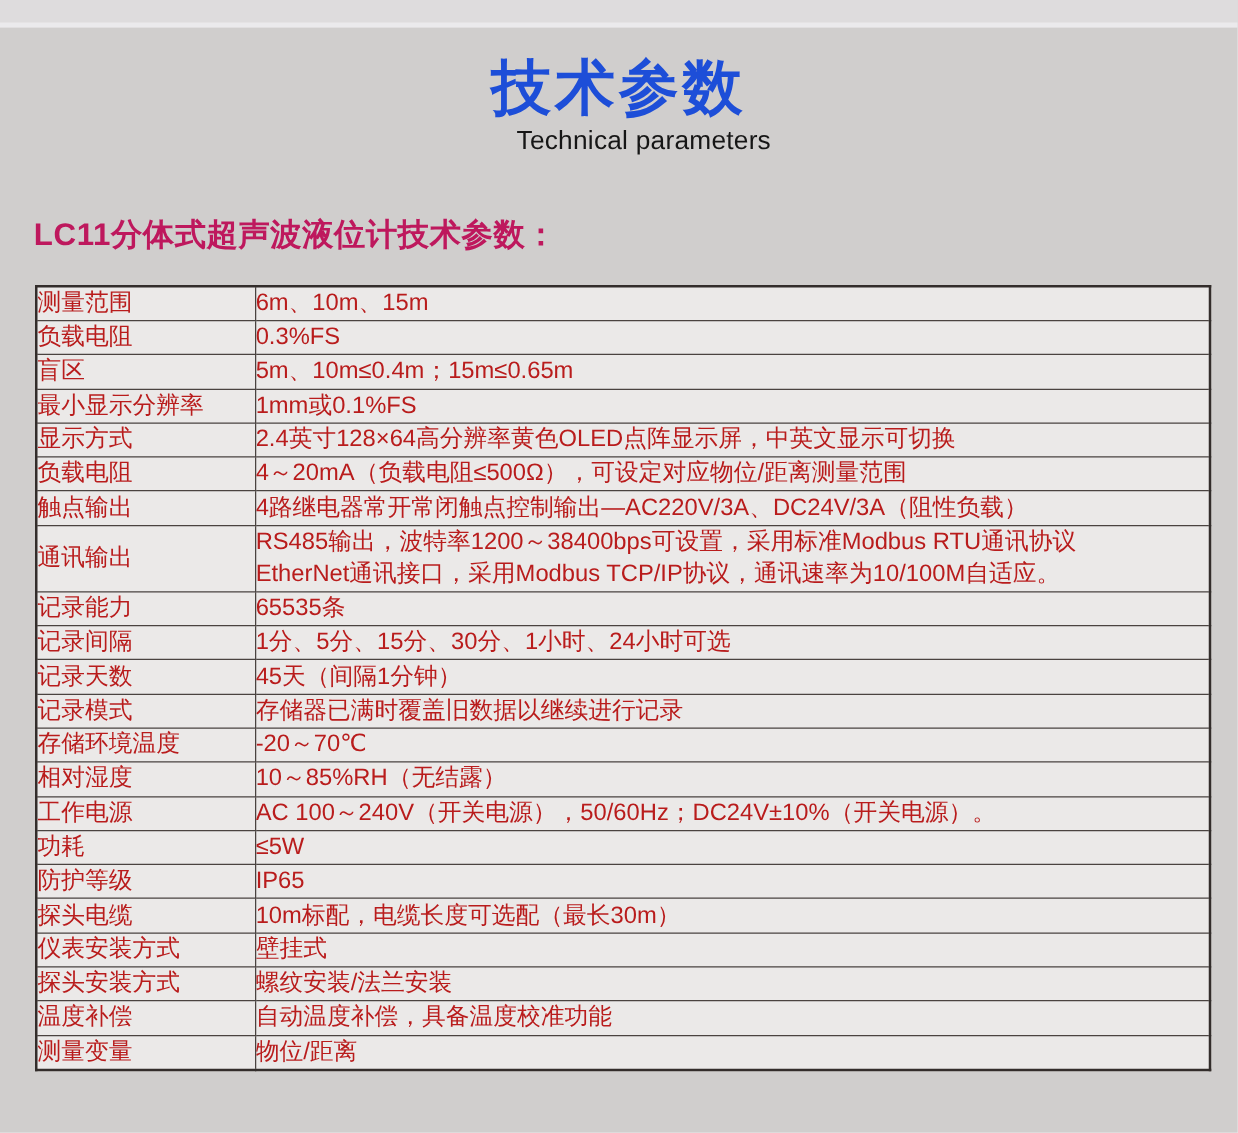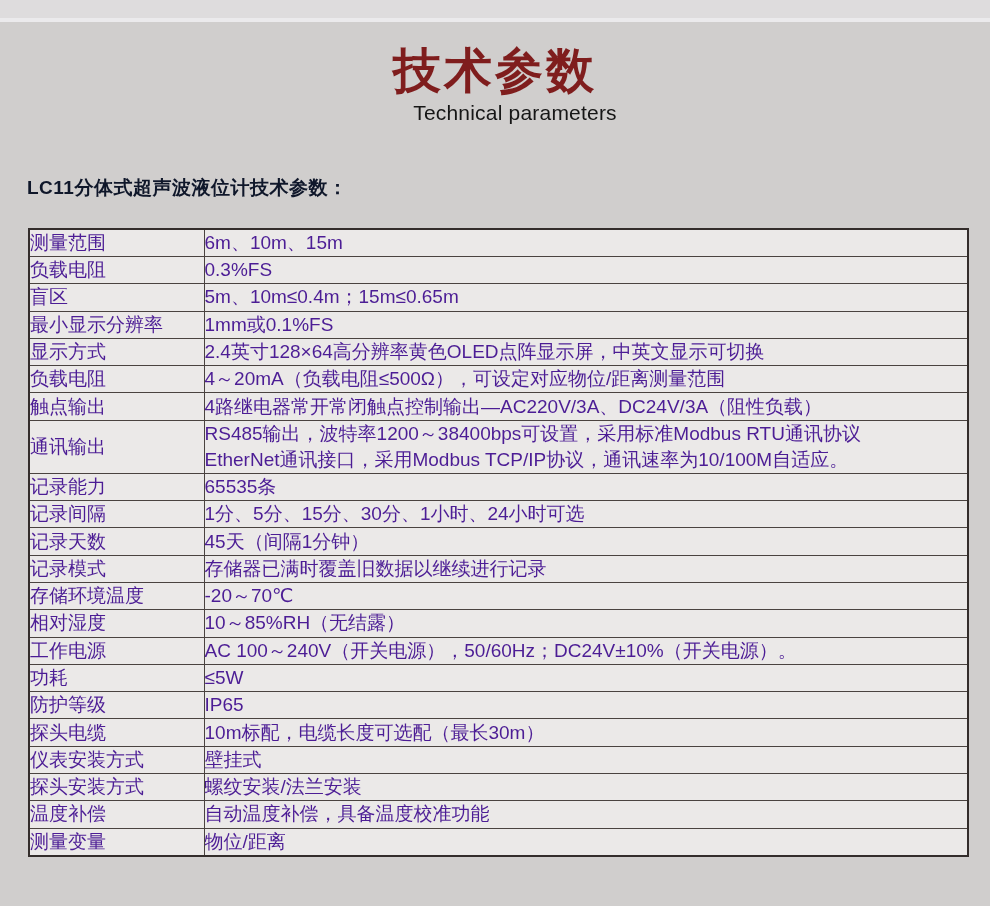--- a/index.html
+++ b/index.html
@@ -26,57 +26,57 @@
     left: 0;
     width: 100%;
     text-align: center;
   }
   .page-title {
     margin: 0;
     font-size: 48px;
     line-height: 54px;
     font-weight: 900;
     letter-spacing: 3px;
-    color: #7f1d1d;
+    color: #1d4ed8;
   }
   .page-subtitle {
     margin-top: 3px;
     font-size: 21px;
     line-height: 24px;
     font-weight: 400;
     color: #161616;
     letter-spacing: 0.2px;
     padding-left: 40px;
   }
   .section-heading {
     position: absolute;
     top: 171px;
     left: 27px;
     margin: 0;
-    font-size: 19px;
+    font-size: 25px;
     line-height: 34px;
     font-weight: 700;
-    color: #0f172a;
+    color: #be185d;
     letter-spacing: 0.5px;
   }
   table.spec-table {
     position: absolute;
     top: 228px;
     left: 28px;
     width: 941px;
     border-collapse: collapse;
     background: #ebe9e8;
     border: 2px solid #332d2b;
     table-layout: fixed;
   }
   table.spec-table td {
     border: 1px solid #4a4340;
     font-size: 19px;
     line-height: 26px;
-    color: #4c1d95;
+    color: #b91c1c;
     padding: 0;
     vertical-align: middle;
     overflow: hidden;
   }
   table.spec-table tr { height: 27.3px; }
   td.cell-label {
     width: 175px;
     padding-left: 11px;
   }
   td.cell-value {

